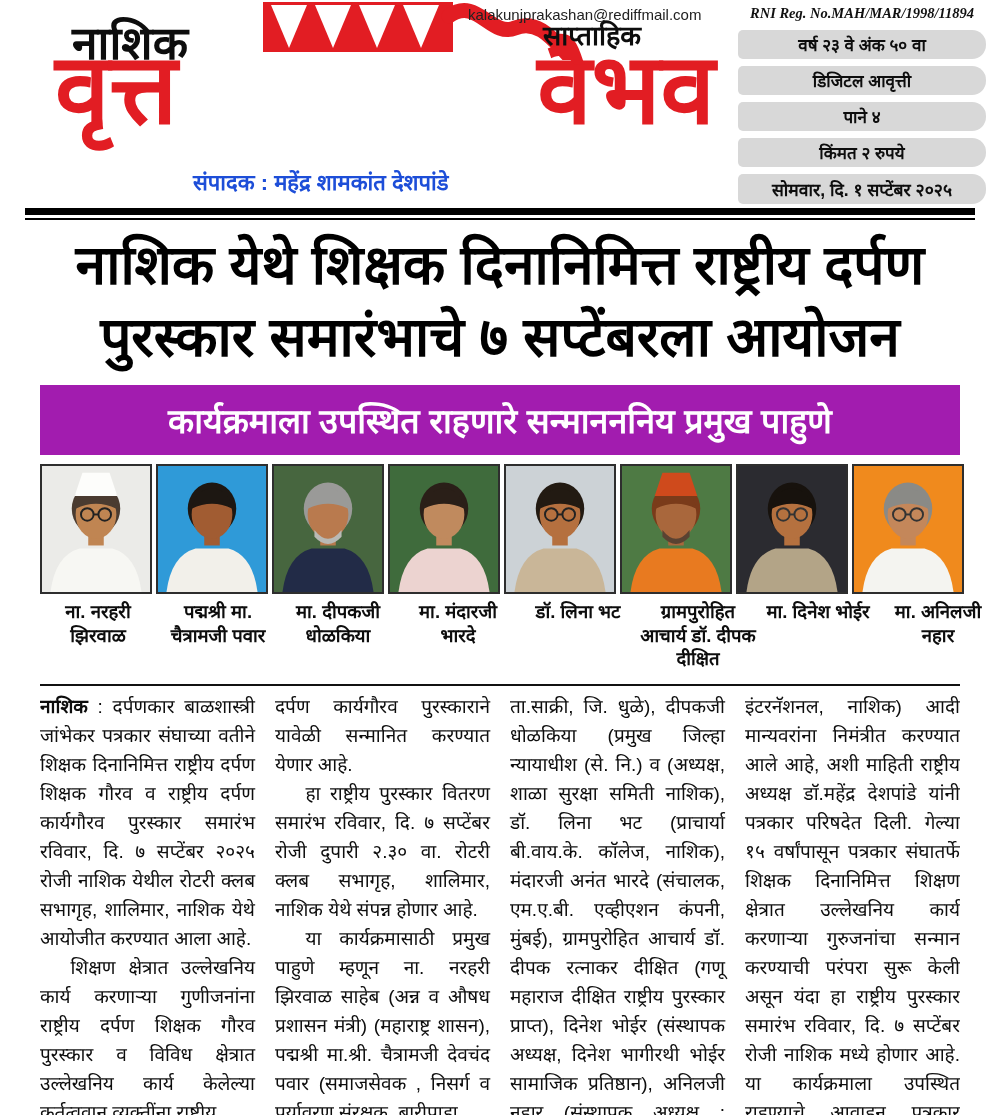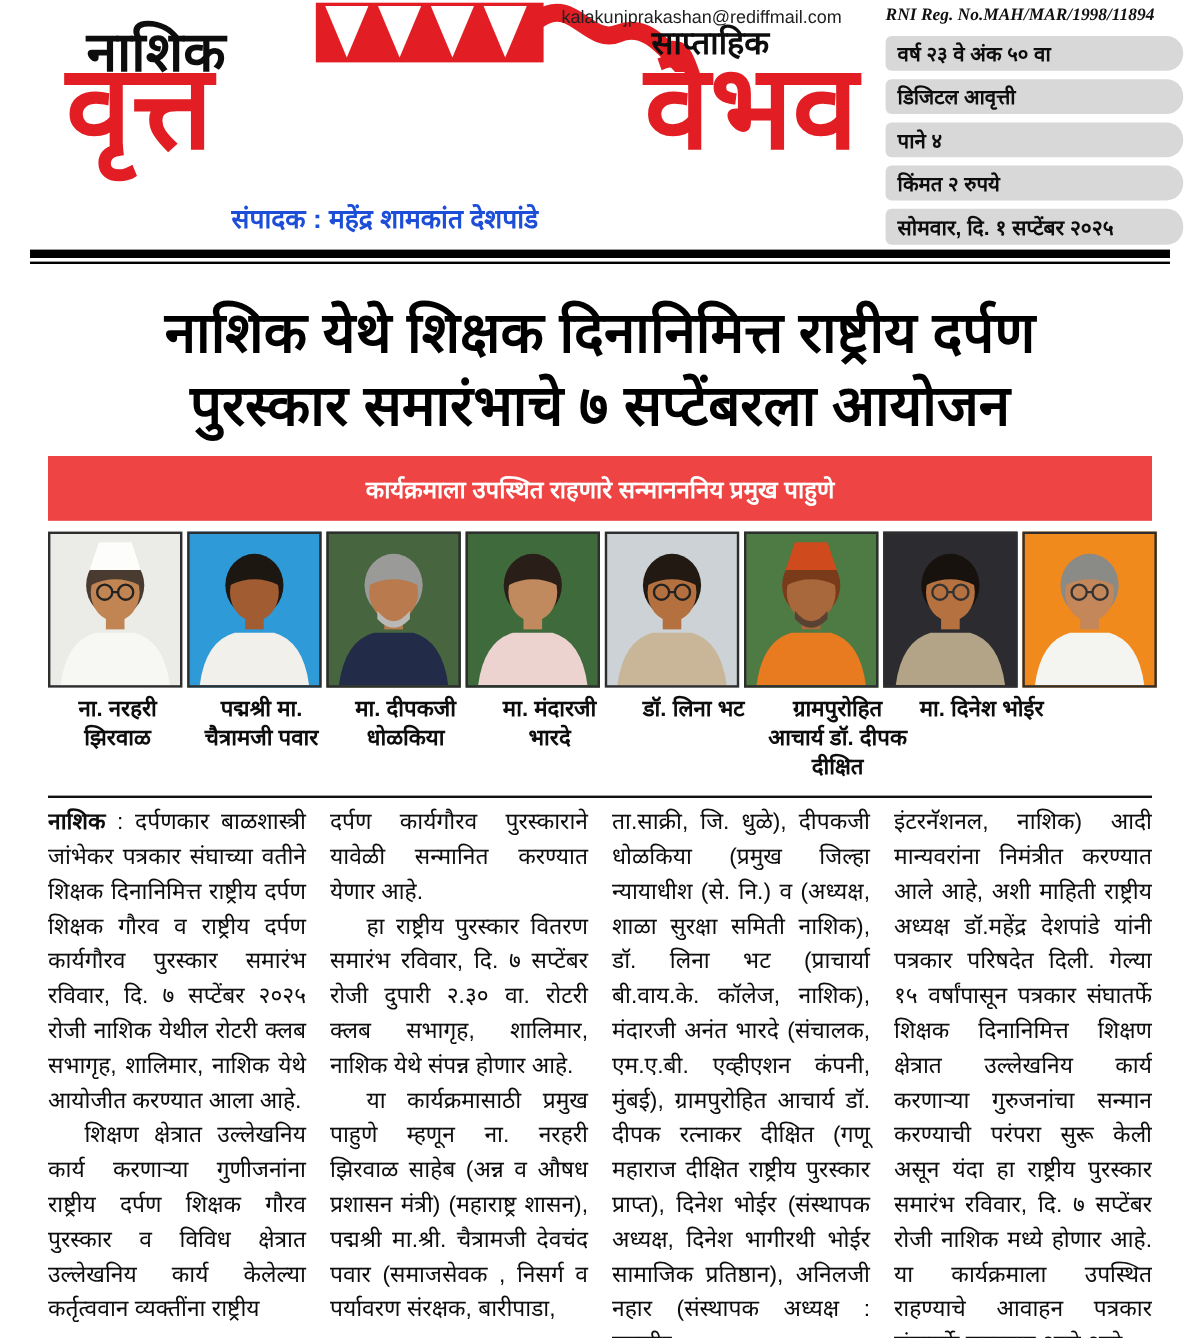--- a/index.html
+++ b/index.html
@@ -8,36 +8,36 @@
 
   
   .masthead { position:relative; height:206px; }
   .city { position:absolute; left:72px; top:10px; font-size:46px; font-weight:800; color:#0d0d0d; }
   .deco { position:absolute; left:263px; top:2px; width:310px; height:58px; }
   .title { position:absolute; left:55px; top:38px; width:660px; display:flex; justify-content:space-between;
            font-size:98px; font-weight:800; color:#e21d23; line-height:1.05; }
   .email { position:absolute; left:468px; top:6px; font-size:15px; color:#222; }
   .weekly { position:absolute; left:543px; top:16px; font-size:27px; font-weight:800; color:#0d0d0d; }
   .editor { position:absolute; left:193px; top:166px; font-size:22px; font-weight:700; color:#1d4ed8; }
-  .rightcol { position:absolute; right:14px; top:5px; width:248px; }
+  .rightcol { position:absolute; right:14px; top:5px; width:248px;text-align:center; }
   .rni { font-family:"Liberation Serif","DejaVu Serif",serif; font-style:italic; font-weight:700; font-size:14.5px; margin-bottom:8px; }
   .infobox { background:#d8d8d8; border-radius:5px 14px 14px 5px; padding:3px 10px; margin-bottom:7px;
              font-size:17px; font-weight:700; color:#0d0d0d; white-space:nowrap; }
   .infobox.date { margin-top:3px; font-size:17.5px; }
 
   .rule-thick { height:7px; background:#000; margin:2px 25px 0; }
   .rule-thin  { height:2px; background:#000; margin:3px 25px 0; }
 
   
-  .headline { text-align:center; padding:26px 30px 6px; font-size:47px; font-weight:800;
+  .headline { text-align:center; padding:10px 30px 6px; font-size:55px; font-weight:800;
               line-height:1.3; color:#000; }
 
   
-  .banner { margin:6px 40px 0; height:54px; background:#ef4444; color:#fff; display:flex;
-            align-items:center; justify-content:center; font-size:20px; font-weight:700; }
+  .banner { margin:6px 40px 0; height:70px; background:#a21caf; color:#fff; display:flex;
+            align-items:center; justify-content:center; font-size:34px; font-weight:700; }
 
   
   .photos { display:flex; gap:4px; margin:9px 40px 0; }
   .photo { width:112px; height:130px; border:2px solid #2e2e2e; background:var(--bg,#ddd); flex:0 0 auto; overflow:hidden; }
   .photo svg { width:100%; height:100%; display:block; }
   .captions { display:flex; gap:4px; margin:6px 40px 12px; min-height:72px; }
   .caption { width:116px; flex:0 0 auto; text-align:center; font-size:18.5px; font-weight:700; line-height:1.28; color:#0d0d0d; }
 
   
   .article { margin:2px 40px 0; border-top:2px solid #111; border-bottom:2px solid #111;
@@ -209,20 +209,21 @@
   </div>
 
   <div class="captions">
     <div class="caption">ना. नरहरी झिरवाळ</div>
     <div class="caption">पद्मश्री मा. चैत्रामजी पवार</div>
     <div class="caption">मा. दीपकजी धोळकिया</div>
     <div class="caption">मा. मंदारजी भारदे</div>
     <div class="caption">डॉ. लिना भट</div>
     <div class="caption">ग्रामपुरोहित आचार्य डॉ. दीपक दीक्षित</div>
     <div class="caption">मा. दिनेश भोईर</div>
+    <div class="caption">मा. अनिलजी नहार</div>
   </div>
 
   <div class="article">
     <div class="col">
       <p><span class="dateline">नाशिक</span> <span>: दर्पणकार बाळशास्त्री जांभेकर पत्रकार संघाच्या वतीने शिक्षक दिनानिमित्त राष्ट्रीय दर्पण शिक्षक गौरव व राष्ट्रीय दर्पण कार्यगौरव पुरस्कार समारंभ रविवार, दि. ७ सप्टेंबर २०२५ रोजी नाशिक येथील रोटरी क्लब सभागृह, शालिमार, नाशिक येथे आयोजीत करण्यात आला आहे.</span></p>
       <p class="indent">शिक्षण क्षेत्रात उल्लेखनिय कार्य करणाऱ्या गुणीजनांना राष्ट्रीय दर्पण शिक्षक गौरव पुरस्कार व विविध क्षेत्रात उल्लेखनिय कार्य केलेल्या कर्तृत्ववान व्यक्तींना राष्ट्रीय</p>
     </div>
     <div class="col">
       <p>दर्पण कार्यगौरव पुरस्काराने यावेळी सन्मानित करण्यात येणार आहे.</p>
       <p class="indent">हा राष्ट्रीय पुरस्कार वितरण समारंभ रविवार, दि. ७ सप्टेंबर रोजी दुपारी २.३० वा. रोटरी क्लब सभागृह, शालिमार, नाशिक येथे संपन्न होणार आहे.</p>

